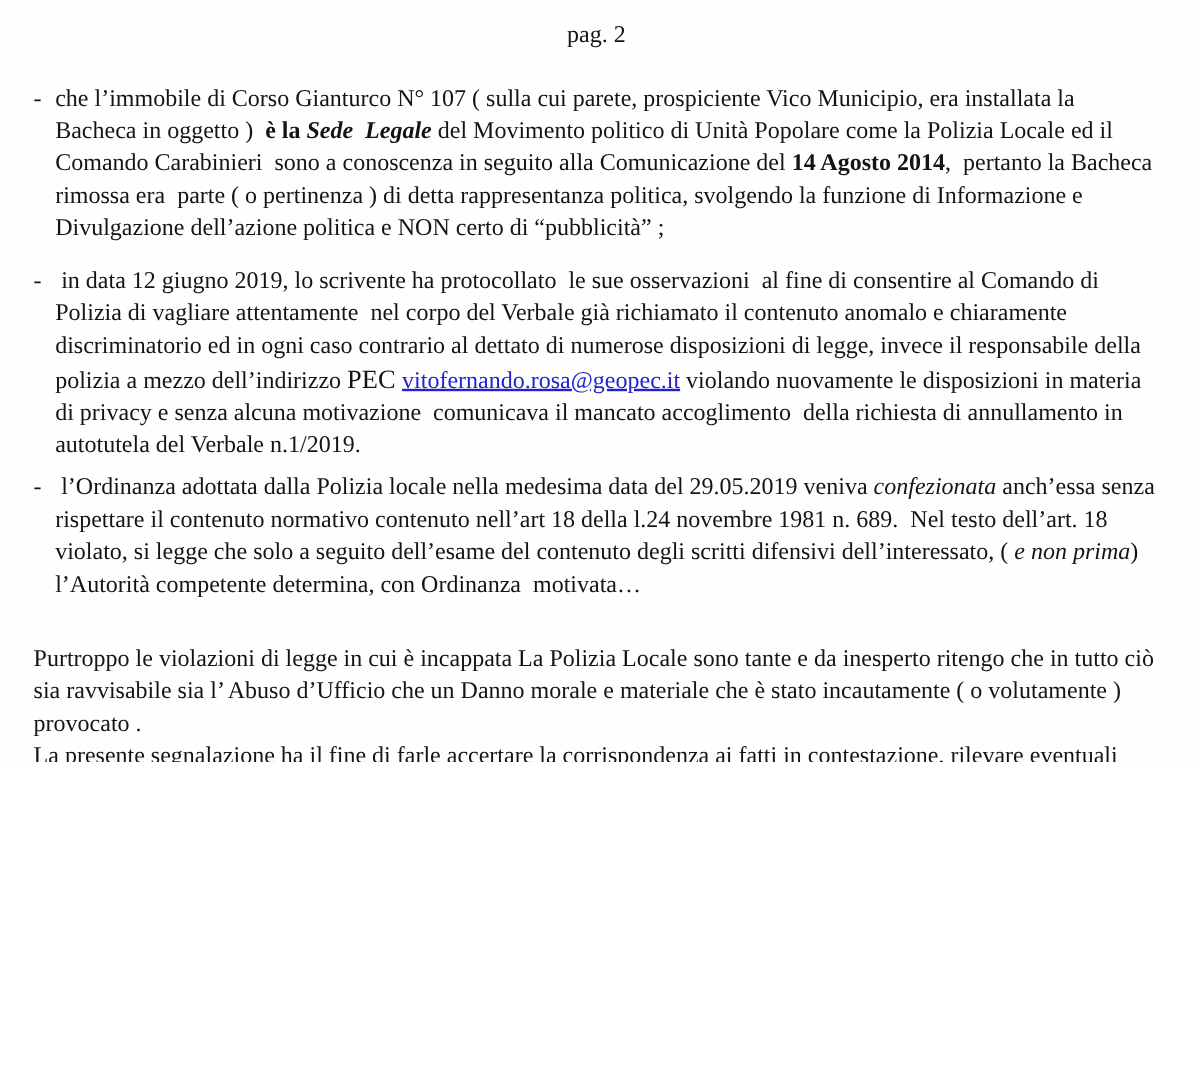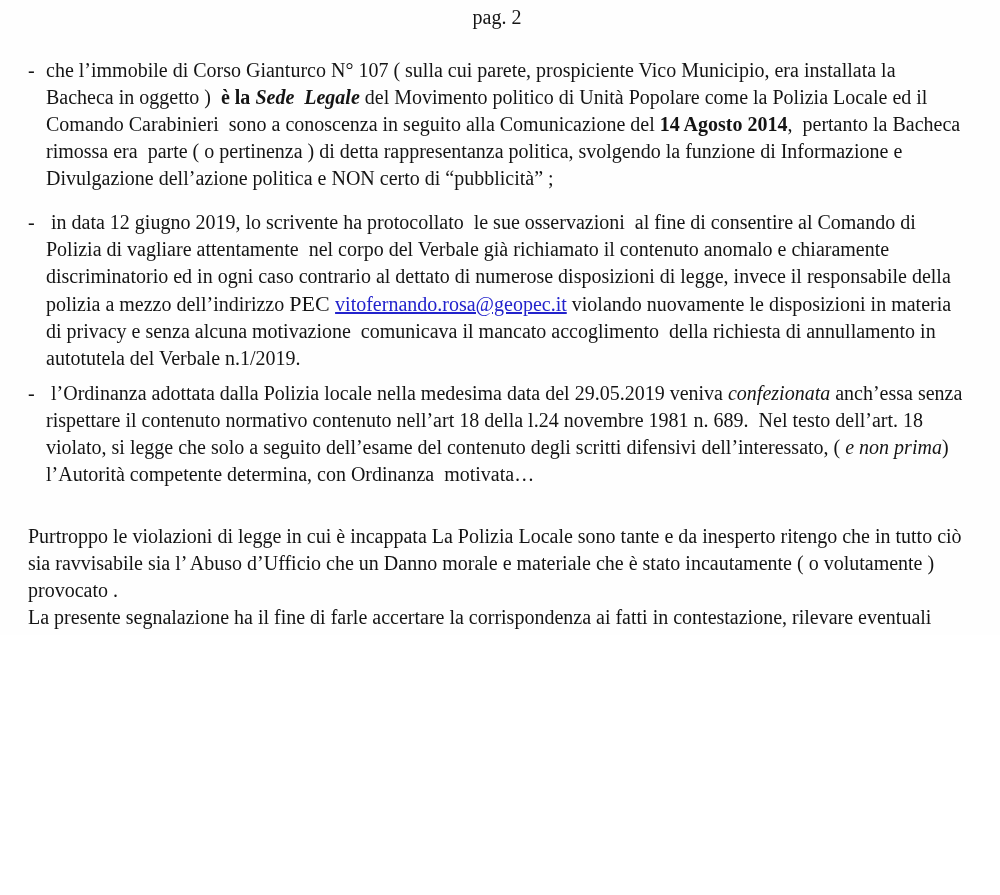--- a/index.html
+++ b/index.html
@@ -5,21 +5,21 @@
   html, body {
     margin: 0;
     padding: 0;
     background: #ffffff;
   }
   .page {
     position: relative;
     width: 1000px;
     height: 635px;
     box-sizing: border-box;
-    padding: 4px 34px 0 28px;
+    padding: 16px 34px 0 28px;
     background: #fefefe;
     overflow: hidden;
     font-family: "Liberation Serif", "DejaVu Serif", serif;
     color: #141414;
   }
   .page-header {
     text-align: center;
     font-size: 20px;
     line-height: 27px;
     margin-bottom: 26px;

